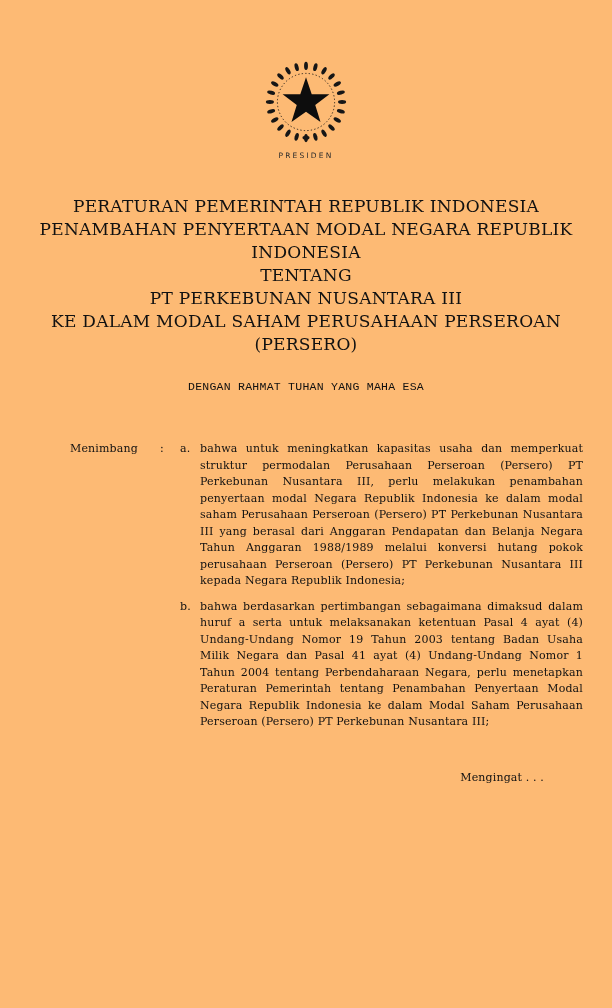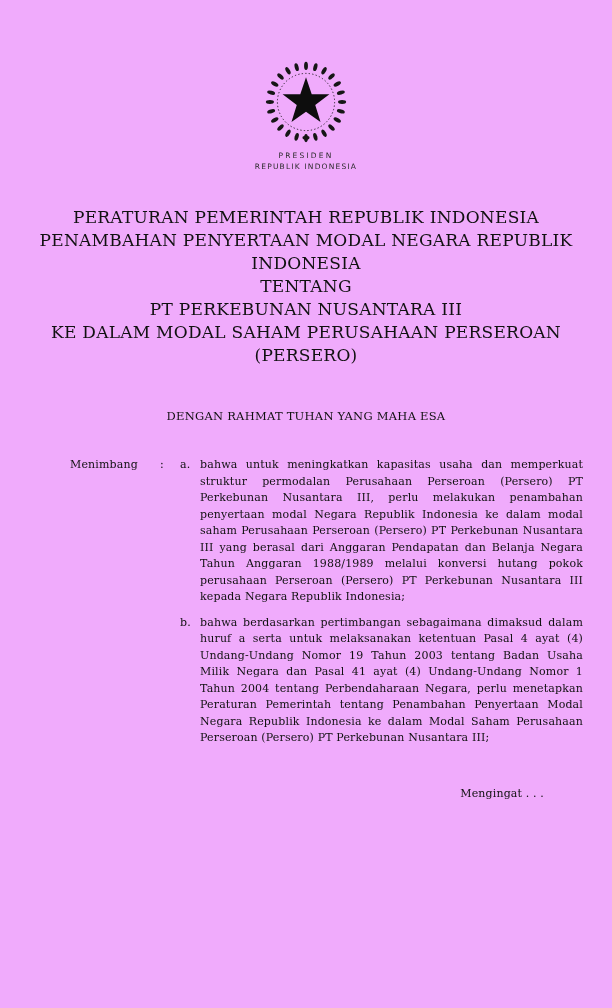--- a/index.html
+++ b/index.html
@@ -7,21 +7,21 @@
     padding: 0;
     background: #ffffff;
   }
   .page {
     position: relative;
     width: 612px;
     height: 1008px;
     box-sizing: border-box;
     padding-top: 58px;
     overflow: hidden;
-    background: #f0abfc;
+    background: #fdba74;
     color: #111111;
     font-family: "DejaVu Serif", "Liberation Serif", serif;
   }
   .emblem-wrap {
     text-align: center;
     height: 88px;
   }
   .letterhead {
     text-align: center;
     margin-top: 4px;
@@ -39,33 +39,34 @@
     line-height: 11px;
   }
   .title-block {
     margin-top: 34px;
     text-align: center;
     font-size: 17px;
     line-height: 23px;
     letter-spacing: 0.25px;
   }
   .invocation {
-    margin-top: 42px;
+    margin-top: 24px;
     text-align: center;
     font-size: 11.5px;
     letter-spacing: 0.25px;
+    font-family: Liberation Mono, monospace;
   }
   .authority {
     margin-top: 31px;
     text-align: center;
     font-size: 11.5px;
     letter-spacing: 0.25px;
   }
   .considering {
-    margin-top: 34px;
+    margin-top: 48px;
     display: flex;
     padding-left: 70px;
     padding-right: 29px;
     font-size: 11px;
     line-height: 16.5px;
     letter-spacing: 0.15px;
   }
   .label-col  { flex: none; width: 90px; }
   .sep-col    { flex: none; width: 20px; }
   .items-col  { flex: 1; }
@@ -119,21 +120,20 @@
         <use href="#leaf" transform="rotate(345 50 50)"></use>
       </g>
       <circle cx="50" cy="50" r="32.5" fill="none" stroke="#161616" stroke-width="1" stroke-dasharray="1.5 2.5"></circle>
       <polygon fill="#0d0d0d" points="50,22 56.5,41.1 76.6,41.3 60.5,53.4 66.5,72.7 50,61 33.5,72.7 39.5,53.4 23.4,41.3 43.5,41.1"></polygon>
       <ellipse cx="50" cy="90.5" rx="4" ry="2.2" fill="#161616"></ellipse>
     </svg>
   </div>
 
   <div class="letterhead">
     <div class="lh1">PRESIDEN</div>
-    <div class="lh2">REPUBLIK INDONESIA</div>
   </div>
 
   <div class="title-block">
     <div>PERATURAN PEMERINTAH REPUBLIK INDONESIA</div>
     <div>PENAMBAHAN PENYERTAAN MODAL NEGARA REPUBLIK INDONESIA</div>
     <div>TENTANG</div>
     <div>PT PERKEBUNAN NUSANTARA III</div>
     <div>KE DALAM MODAL SAHAM PERUSAHAAN PERSEROAN (PERSERO)</div>
   </div>
 

